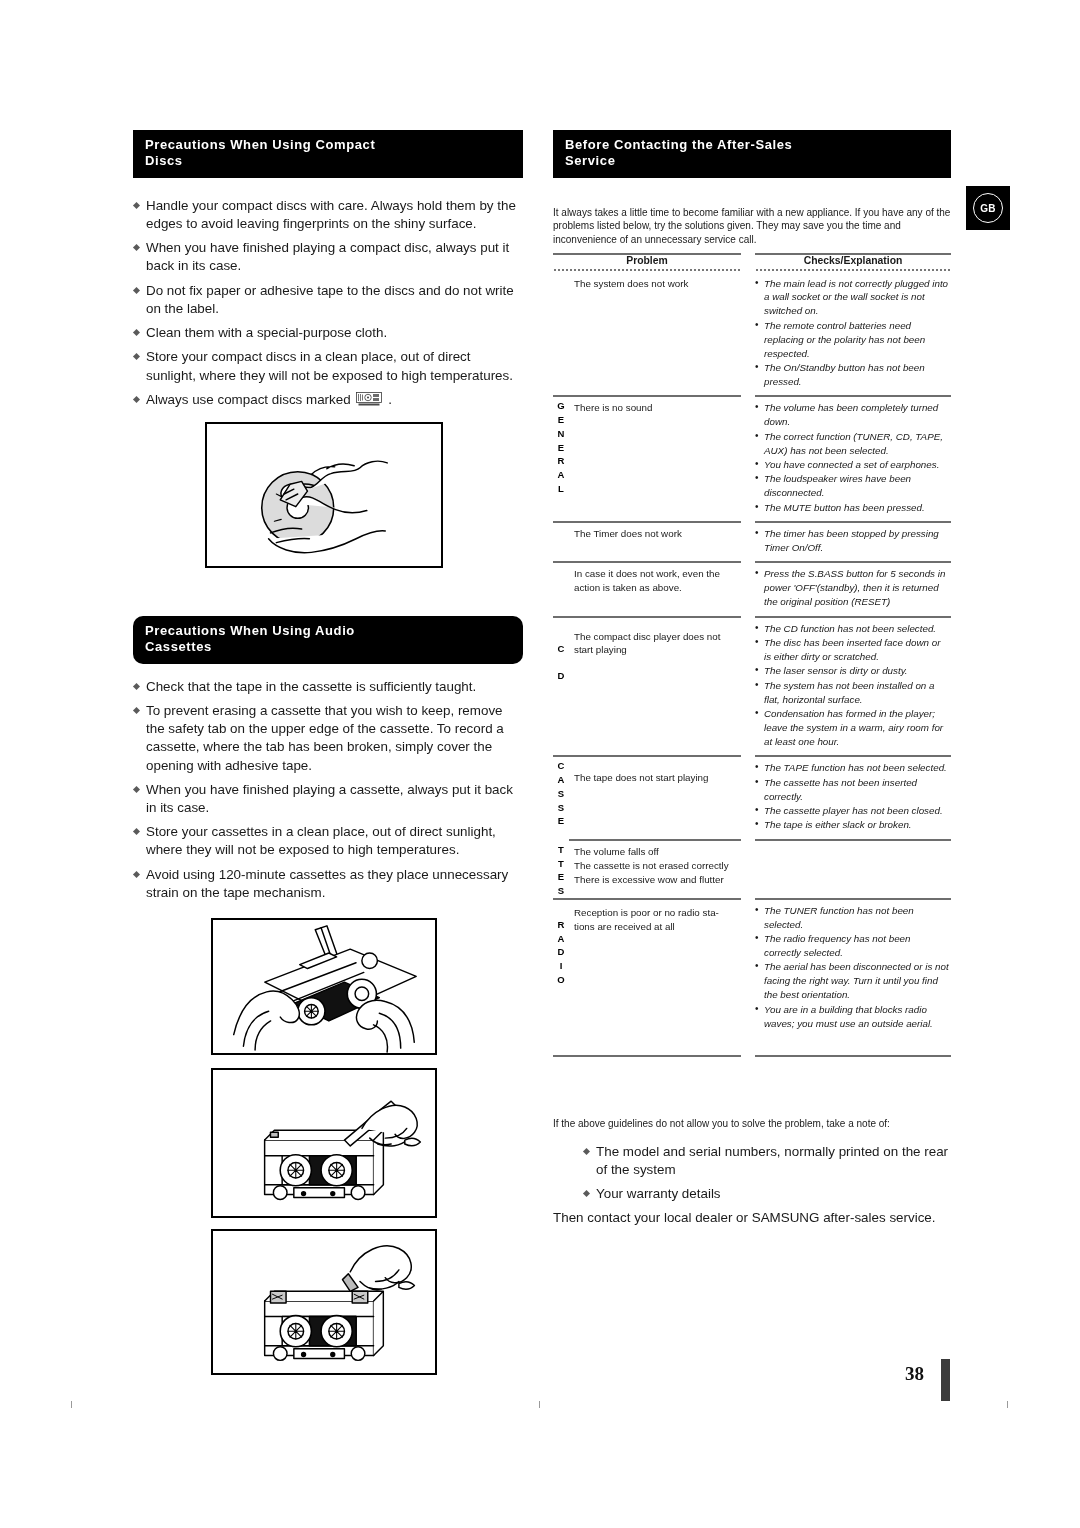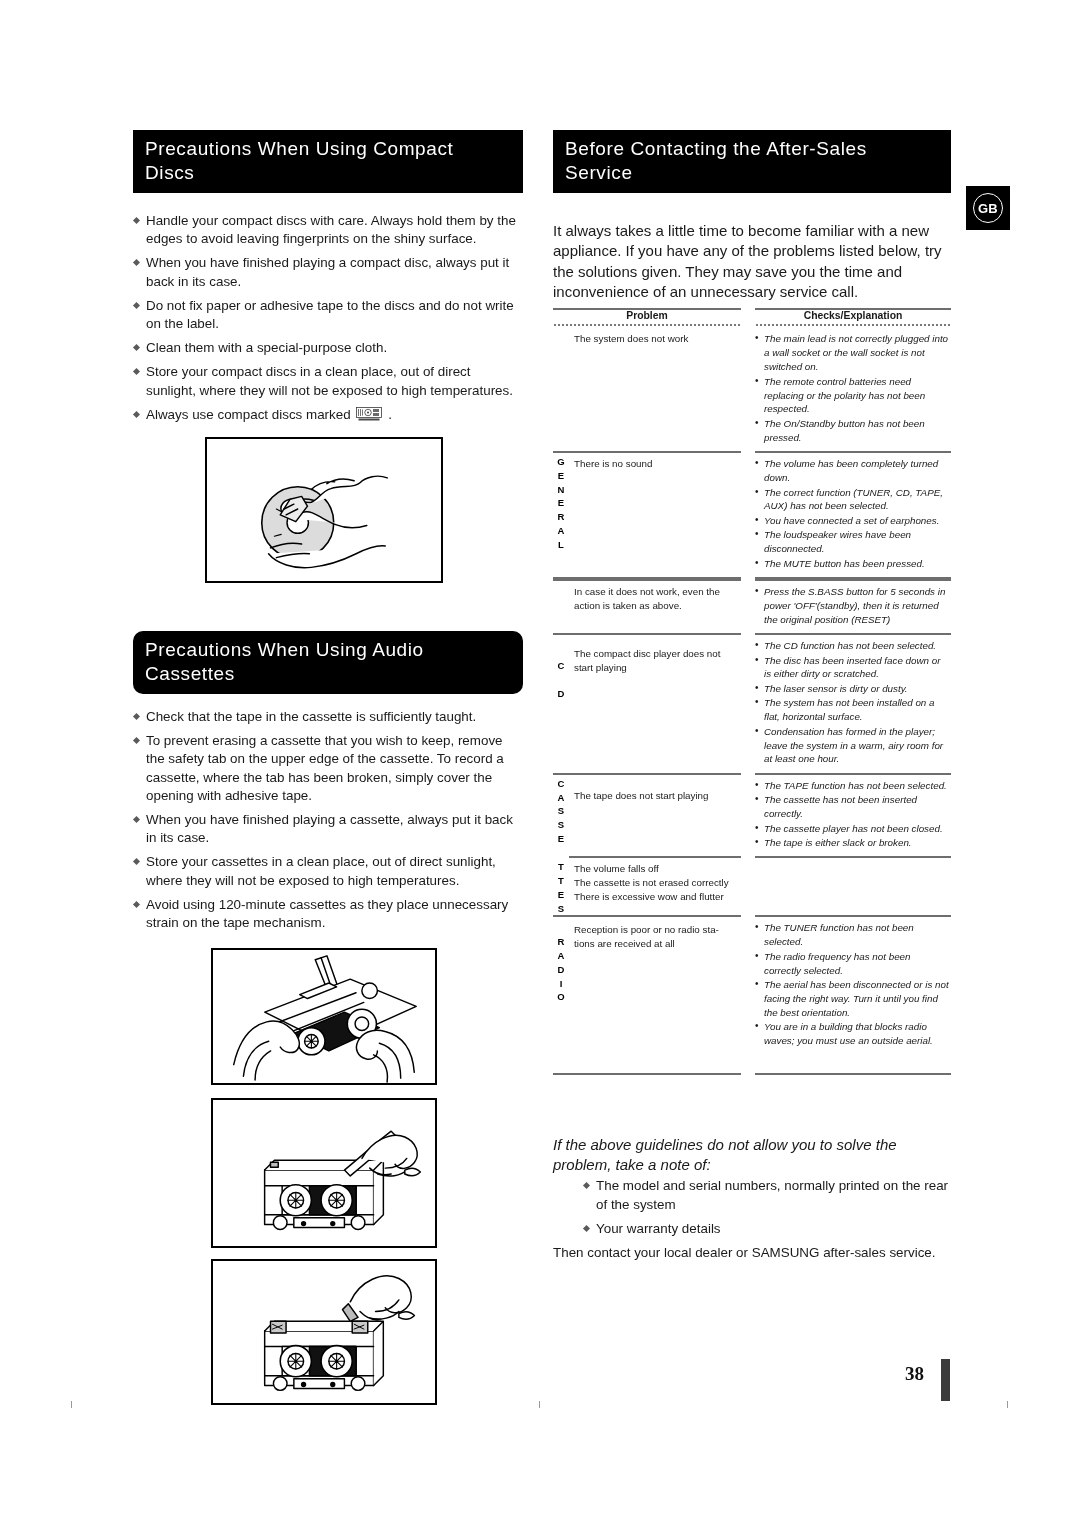--- a/index.html
+++ b/index.html
@@ -31,22 +31,22 @@
     position: absolute;
     left: 553px;
     top: 130px;
     width: 398px;
   }
 
   
   .heading {
     background: #000000;
     color: #ffffff;
-    font-size: 19px;
-    font-weight: normal;
+    font-size: 13px;
+    font-weight: bold;
     letter-spacing: 0.6px;
     line-height: 1.26;
     padding: 7px 0 8px 12px;
     box-sizing: border-box;
   }
   .heading .line2 { display: block; }
 
   
   ul.bullets {
     list-style: none;
@@ -83,21 +83,21 @@
   .figure {
     border: 2px solid #000;
     background: #fff;
     box-sizing: border-box;
     margin: 0 auto;
   }
   .figure svg { display: block; width: 100%; height: 100%; }
 
   
   .para {
-    font-size: 15px;
+    font-size: 10px;
     line-height: 1.36;
     margin: 0;
   }
 
   
   .tbl {
     position: relative;
     margin-top: 6px;
   }
   .tbl-row {
@@ -184,21 +184,21 @@
   .rule-dotted .r-left  { flex: 0 0 188px; width: 188px; height: 2px;
                           background-image: radial-gradient(#777 45%, transparent 46%);
                           background-size: 4px 2px; background-repeat: repeat-x; }
   .rule-dotted .r-gap   { flex: 0 0 14px; }
   .rule-dotted .r-right { flex: 1 1 auto; height: 2px;
                           background-image: radial-gradient(#777 45%, transparent 46%);
                           background-size: 4px 2px; background-repeat: repeat-x; }
 
   
   .closing { margin-top: 60px; }
-  .closing .para { margin-bottom: 2px; font-style: italic; }
+  .closing .para { margin-bottom: 12px; }
   ul.sub-bullets {
     list-style: none;
     margin: 2px 0 0 0;
     padding: 0 0 0 30px;
   }
   ul.sub-bullets li {
     position: relative;
     padding-left: 13px;
     font-size: 13.4px;
     line-height: 1.36;
@@ -227,21 +227,21 @@
     display: flex;
     align-items: center;
     justify-content: center;
   }
   .gb-badge .ring {
     width: 28px;
     height: 28px;
     border: 1.6px solid #fff;
     border-radius: 50%;
     color: #fff;
-    font-size: 13px;
+    font-size: 10px;
     font-weight: bold;
     display: flex;
     align-items: center;
     justify-content: center;
     letter-spacing: 0.3px;
   }
 
   
   .page-number {
     position: absolute;
@@ -507,20 +507,32 @@
           </ul>
         </div>
       </div>
 
       <div class="rule-solid">
         <div class="r-left"></div>
           <div class="r-gap"></div>
           <div class="r-right"></div>
       </div>
 
+      <div class="tbl-row">
+        <div class="cat-cell"></div>
+        <div class="prob-cell">
+          <p>The Timer does not work</p>
+        </div>
+        <div class="spacer-cell"></div>
+        <div class="chk-cell">
+          <ul>
+            <li>The timer has been stopped by pressing Timer On/Off.</li>
+          </ul>
+        </div>
+      </div>
 
       <div class="rule-solid">
         <div class="r-left"></div>
           <div class="r-gap"></div>
           <div class="r-right"></div>
       </div>
 
       <div class="tbl-row">
         <div class="cat-cell"></div>
         <div class="prob-cell">

